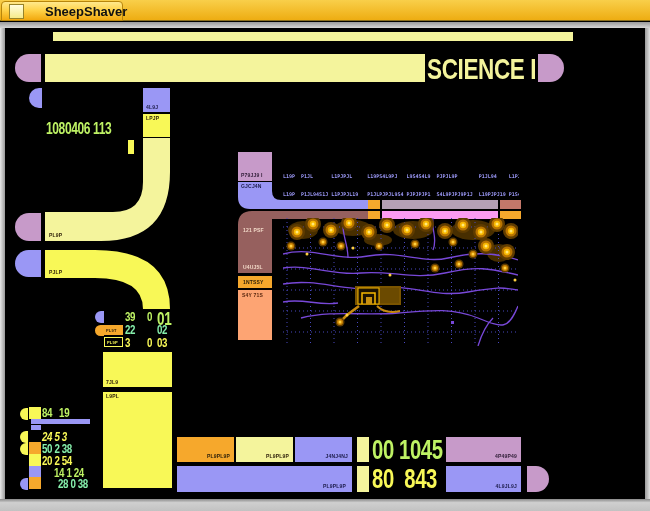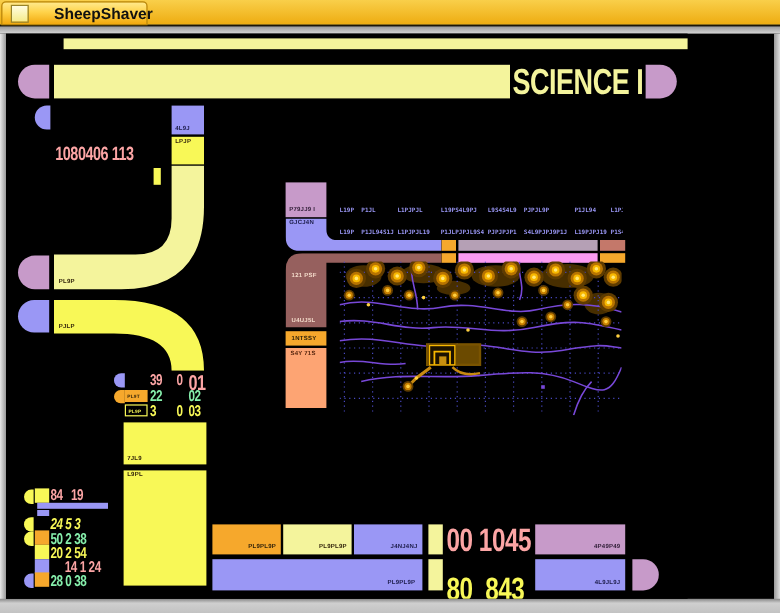--- a/index.html
+++ b/index.html
@@ -22,21 +22,21 @@
   
   .abs{position:absolute;}
   .cx{display:inline-block;transform:scaleX(.75);transform-origin:0 50%;white-space:pre;}
   .cx9{display:inline-block;transform:scaleX(.9);transform-origin:0 50%;white-space:pre;}
   .lnum{font-weight:bold;letter-spacing:-.5px;}
   .micro{font:bold 5px "Liberation Sans",sans-serif;letter-spacing:.2px;line-height:5px;}
   .dk{color:#30220a;}
   .capL{border-radius:12px 0 0 12px;}
   .capR{border-radius:0 12px 12px 0;}
   .microrows{font:bold 5px "DejaVu Sans Mono",monospace;line-height:6.1px;color:#9a97f5;white-space:pre;overflow:hidden;}
-  .c-blue{color:#fca5a5;}.c-yel{color:#f8f857;}.c-org{color:#86efac;}.c-pale{color:#f4f49c;}
+  .c-blue{color:#bef264;}.c-yel{color:#f8f857;}.c-org{color:#86efac;}.c-pale{color:#f4f49c;}
   svg{display:block;}
 </style>
 </head>
 <body>
 
 <div class="win">
 
   <div class="titlebar">
     <div class="titletab">
       <div class="closebox"></div>
@@ -131,21 +131,21 @@
       <span class="abs lnum c-org" style="left:27px;top:41px;font-size:13px;"><span class="cx">50 2 38</span></span>
 
       <span class="abs" style="left:14px;top:54px;width:12px;height:12px;background:#f8f857;"></span>
       <span class="abs lnum c-yel" style="left:27px;top:53px;font-size:13px;"><span class="cx">20 2 54</span></span>
 
       <span class="abs" style="left:14px;top:66px;width:12px;height:12px;background:#9a97f5;"></span>
       <span class="abs lnum c-blue" style="left:39px;top:65px;font-size:13px;"><span class="cx">14 1 24</span></span>
 
       <span class="abs" style="left:5px;top:78px;width:8px;height:12px;background:#9a97f5;border-radius:7px 0 0 7px;"></span>
       <span class="abs" style="left:14px;top:77px;width:12px;height:12px;background:#f6a82c;"></span>
-      <span class="abs lnum c-org" style="left:27px;top:76px;font-size:13px;"><span class="cx">28 0 38</span></span>
+      <span class="abs lnum c-org" style="left:43px;top:76px;font-size:13px;"><span class="cx">28 0 38</span></span>
     </div>
 
     <div class="abs microrows" style="left:283px;top:161px;width:236px;height:37px;">
       <div>L19P  P1JL      L1PJPJL     L19PS4L9PJ   L9S4S4L9  PJPJL9P       P1JL94    L1PJP</div>
       <div>L19P  P1JL94S1J L1PJPJL19   P1JLPJPJL9S4 PJPJPJP1  S4L9PJPJ9P1J  L19PJPJ19 P1S4L</div>
       
       
       
       
     </div>
@@ -288,21 +288,21 @@
       <span class="cx">00 1045</span>
     </div>
     <div class="abs" style="left:446px;top:437px;width:75px;height:25px;background:#c79ac9;">
       <span class="micro abs" style="right:4px;bottom:3px;color:#33203a;">4P49P49</span>
     </div>
 
     <div class="abs" style="left:177px;top:466px;width:175px;height:26px;background:#9a97f5;">
       <span class="micro abs" style="right:6px;bottom:3px;color:#1c1c4a;">PL9PL9P</span>
     </div>
     <div class="abs" style="left:357px;top:466px;width:12px;height:26px;background:#f4f49c;"></div>
-    <div class="abs lnum c-yel" style="left:372px;top:464px;font-size:27px;margin-top:12px;">
+    <div class="abs lnum c-yel" style="left:372px;top:464px;font-size:27px;">
       <span class="cx">80  843</span>
     </div>
     <div class="abs" style="left:446px;top:466px;width:75px;height:26px;background:#9a97f5;">
       <span class="micro abs" style="right:4px;bottom:3px;color:#1c1c4a;">4L9JL9J</span>
     </div>
     <div class="abs capR" style="left:527px;top:466px;width:22px;height:26px;background:#c79ac9;border-radius:0 13px 13px 0;"></div>
 
    </div>
   </div>
 </div>

